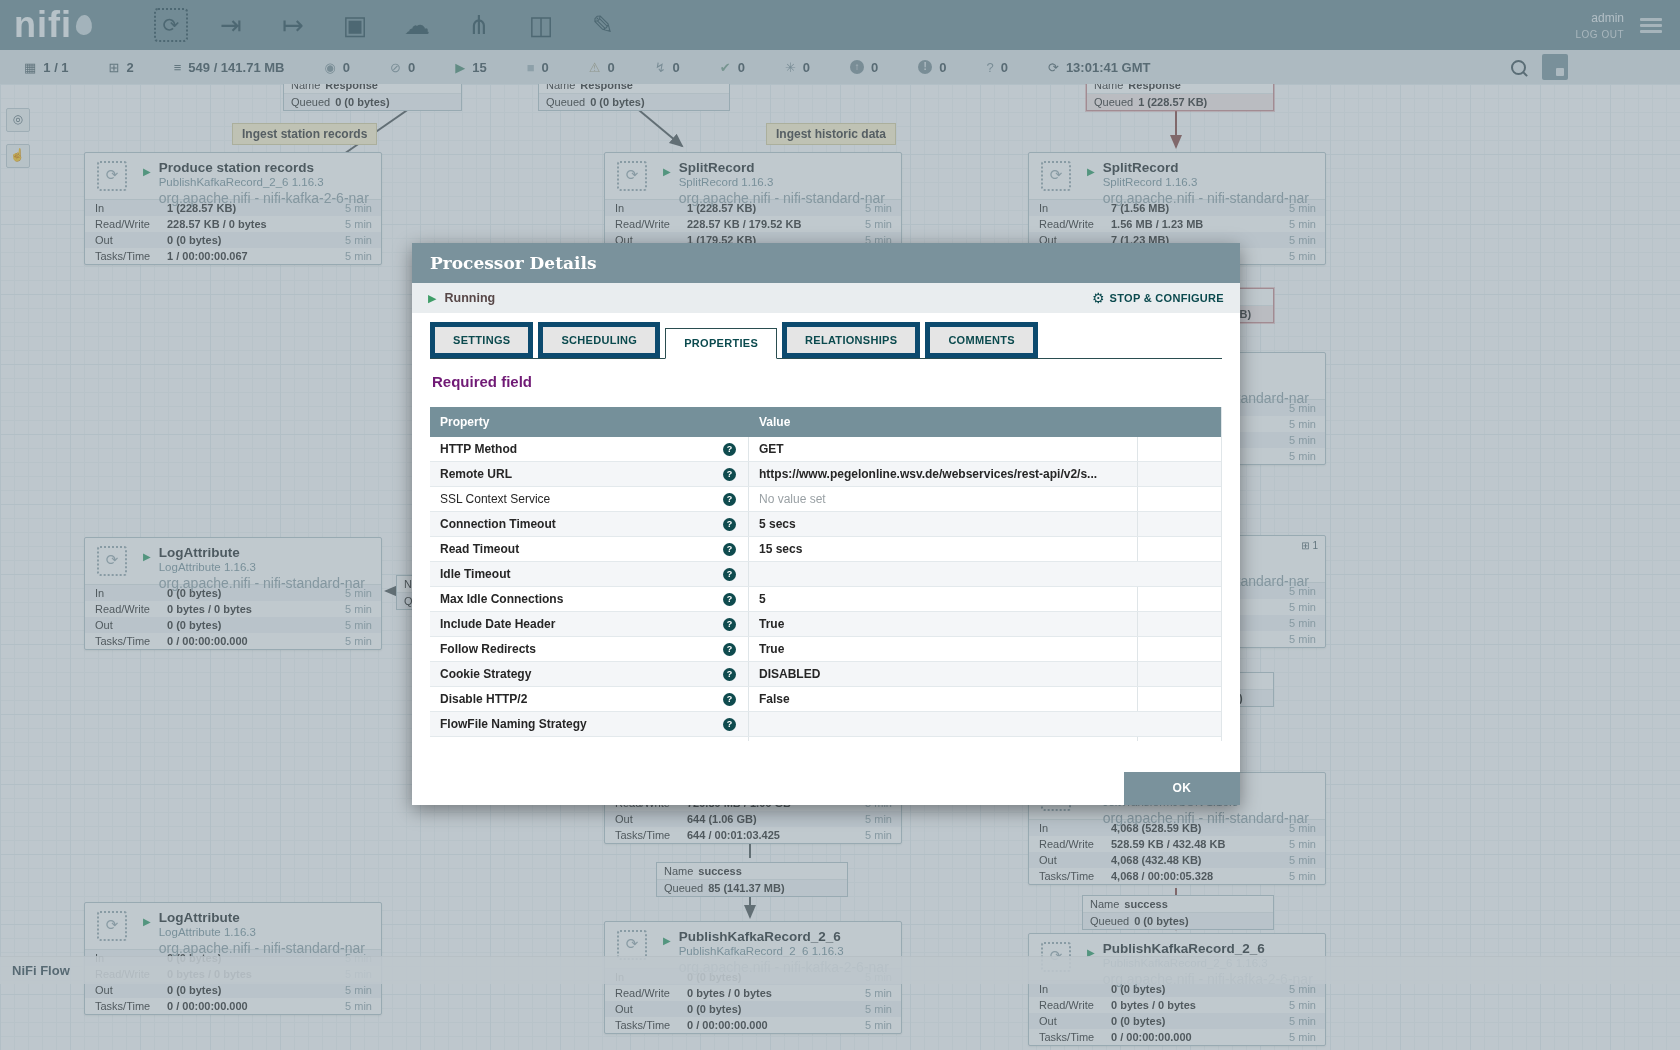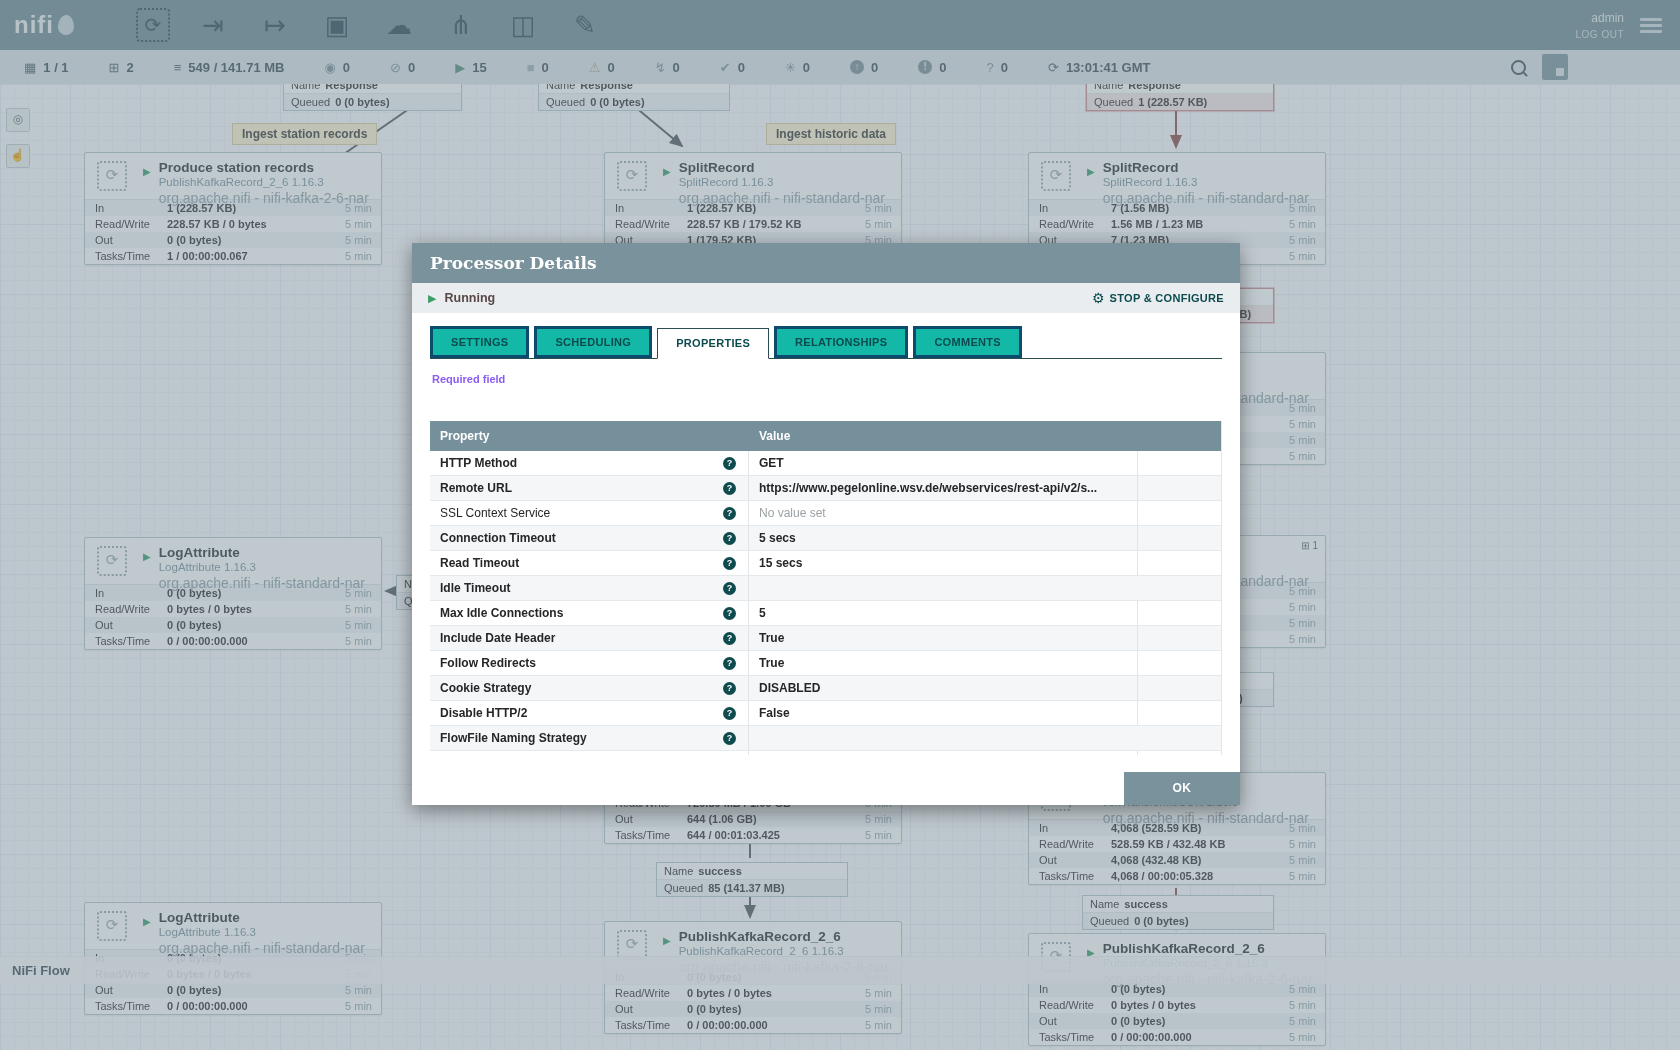--- a/index.html
+++ b/index.html
@@ -2,21 +2,21 @@
 <html><head>
 <meta charset="utf-8">
 <style>
   html,body{margin:0;padding:0;width:1680px;height:1050px;overflow:hidden;
     font-family:"Liberation Sans",sans-serif;background:#fafbfc;position:relative;}
 
   
   #topbar{position:absolute;top:0;left:0;width:100%;height:50px;background:#728e97;
     display:flex;align-items:center;z-index:10;}
   .logo{display:flex;align-items:center;margin-left:14px;}
-  .logo-text{font-size:24px;font-weight:bold;color:#eef3f4;letter-spacing:1px;}
+  .logo-text{font-size:36px;font-weight:bold;color:#eef3f4;letter-spacing:1px;}
   .logo-drop{width:16px;height:20px;background:#dbe5e8;border-radius:50% 50% 50% 50%/60% 60% 40% 40%;
     margin-left:4px;transform:rotate(3deg);opacity:.85;}
   #tb-icons{display:flex;align-items:center;gap:24px;margin-left:62px;}
   .tbicon{width:38px;height:38px;display:flex;align-items:center;justify-content:center;
     font-size:26px;color:#2f4f59;cursor:grab;}
   .tbicon.stamp{border:2px dotted #2f4f59;border-radius:4px;width:30px;height:30px;font-size:20px;}
   .user-area{margin-left:auto;text-align:right;color:#e4ebee;margin-right:16px;line-height:1.5;}
   .user-name{font-size:12px;}
   .logout{font-size:10px;letter-spacing:.5px;cursor:pointer;color:#d3dde0;}
   .hamburger{width:22px;margin-right:18px;cursor:pointer;}
@@ -90,26 +90,26 @@
   .dlg-header{height:40px;background:#7a929c;color:#fff;font-family:"DejaVu Serif","Liberation Serif",serif;
     font-weight:bold;font-size:17px;line-height:40px;padding-left:18px;}
   .dlg-status{height:30px;background:#e9edef;display:flex;align-items:center;padding:0 16px;}
   .dlg-run-ico{font-size:11px;color:#3f9e68;margin-right:8px;}
   .dlg-state{font-size:12.5px;font-weight:bold;color:#584848;}
   .stopcfg{margin-left:auto;display:flex;align-items:center;gap:5px;cursor:pointer;}
   .stopcfg .gear{font-size:14px;color:#0b4a4e;}
   .stopcfg .lbl{font-size:11px;font-weight:bold;color:#0b4a4e;letter-spacing:.3px;}
   .dlg-body{padding:16px 18px 0 18px;}
   .tabs{display:flex;align-items:flex-end;border-bottom:1px solid #2a4d50;height:29px;}
-  .tab{height:26px;line-height:26px;margin-right:5px;border:3px solid #0c4a6e;background:#14b8a6;
+  .tab{height:26px;line-height:26px;margin-right:5px;border:5px solid #0c4a6e;background:#e5e5e5;
     color:#0b4a4e;font-weight:bold;font-size:11px;padding:0 18px;cursor:pointer;letter-spacing:.3px;}
   .tab.active{height:29px;line-height:29px;background:#fff;border:1px solid #2a4d50;
     border-bottom:1px solid #fff;margin-bottom:-1px;}
-  .required-note{margin:14px 0 0 2px;font-size:11px;font-weight:bold;color:#8b5cf6;}
-  .prop-table{margin-top:36px;width:791px;height:334px;overflow:hidden;border-right:1px solid #e0e6e9;}
+  .required-note{margin:14px 0 0 2px;font-size:15px;font-weight:bold;color:#701a75;}
+  .prop-table{margin-top:17px;width:791px;height:334px;overflow:hidden;border-right:1px solid #e0e6e9;}
   .pt-header{height:30px;background:#75909a;display:flex;color:#fff;font-weight:bold;font-size:12px;}
   .pt-h1{width:319px;line-height:30px;padding-left:10px;box-sizing:border-box;}
   .pt-h2{width:389px;line-height:30px;padding-left:10px;box-sizing:border-box;}
   .pt-row{display:flex;height:24px;border-bottom:1px solid #e3e9ec;background:#fff;}
   .pt-row.alt{background:#f4f6f8;}
   .cell-prop{width:319px;box-sizing:border-box;padding-left:10px;display:flex;align-items:center;
     font-size:12px;color:#262626;border-right:1px solid #dfe5e8;}
   .cell-prop.req .pname{font-weight:bold;}
   .help-ico{margin-left:auto;margin-right:12px;width:13px;height:13px;border-radius:50%;
     background:#0f4b4e;color:#fff;font-size:9px;font-weight:bold;line-height:13px;text-align:center;cursor:pointer;}

